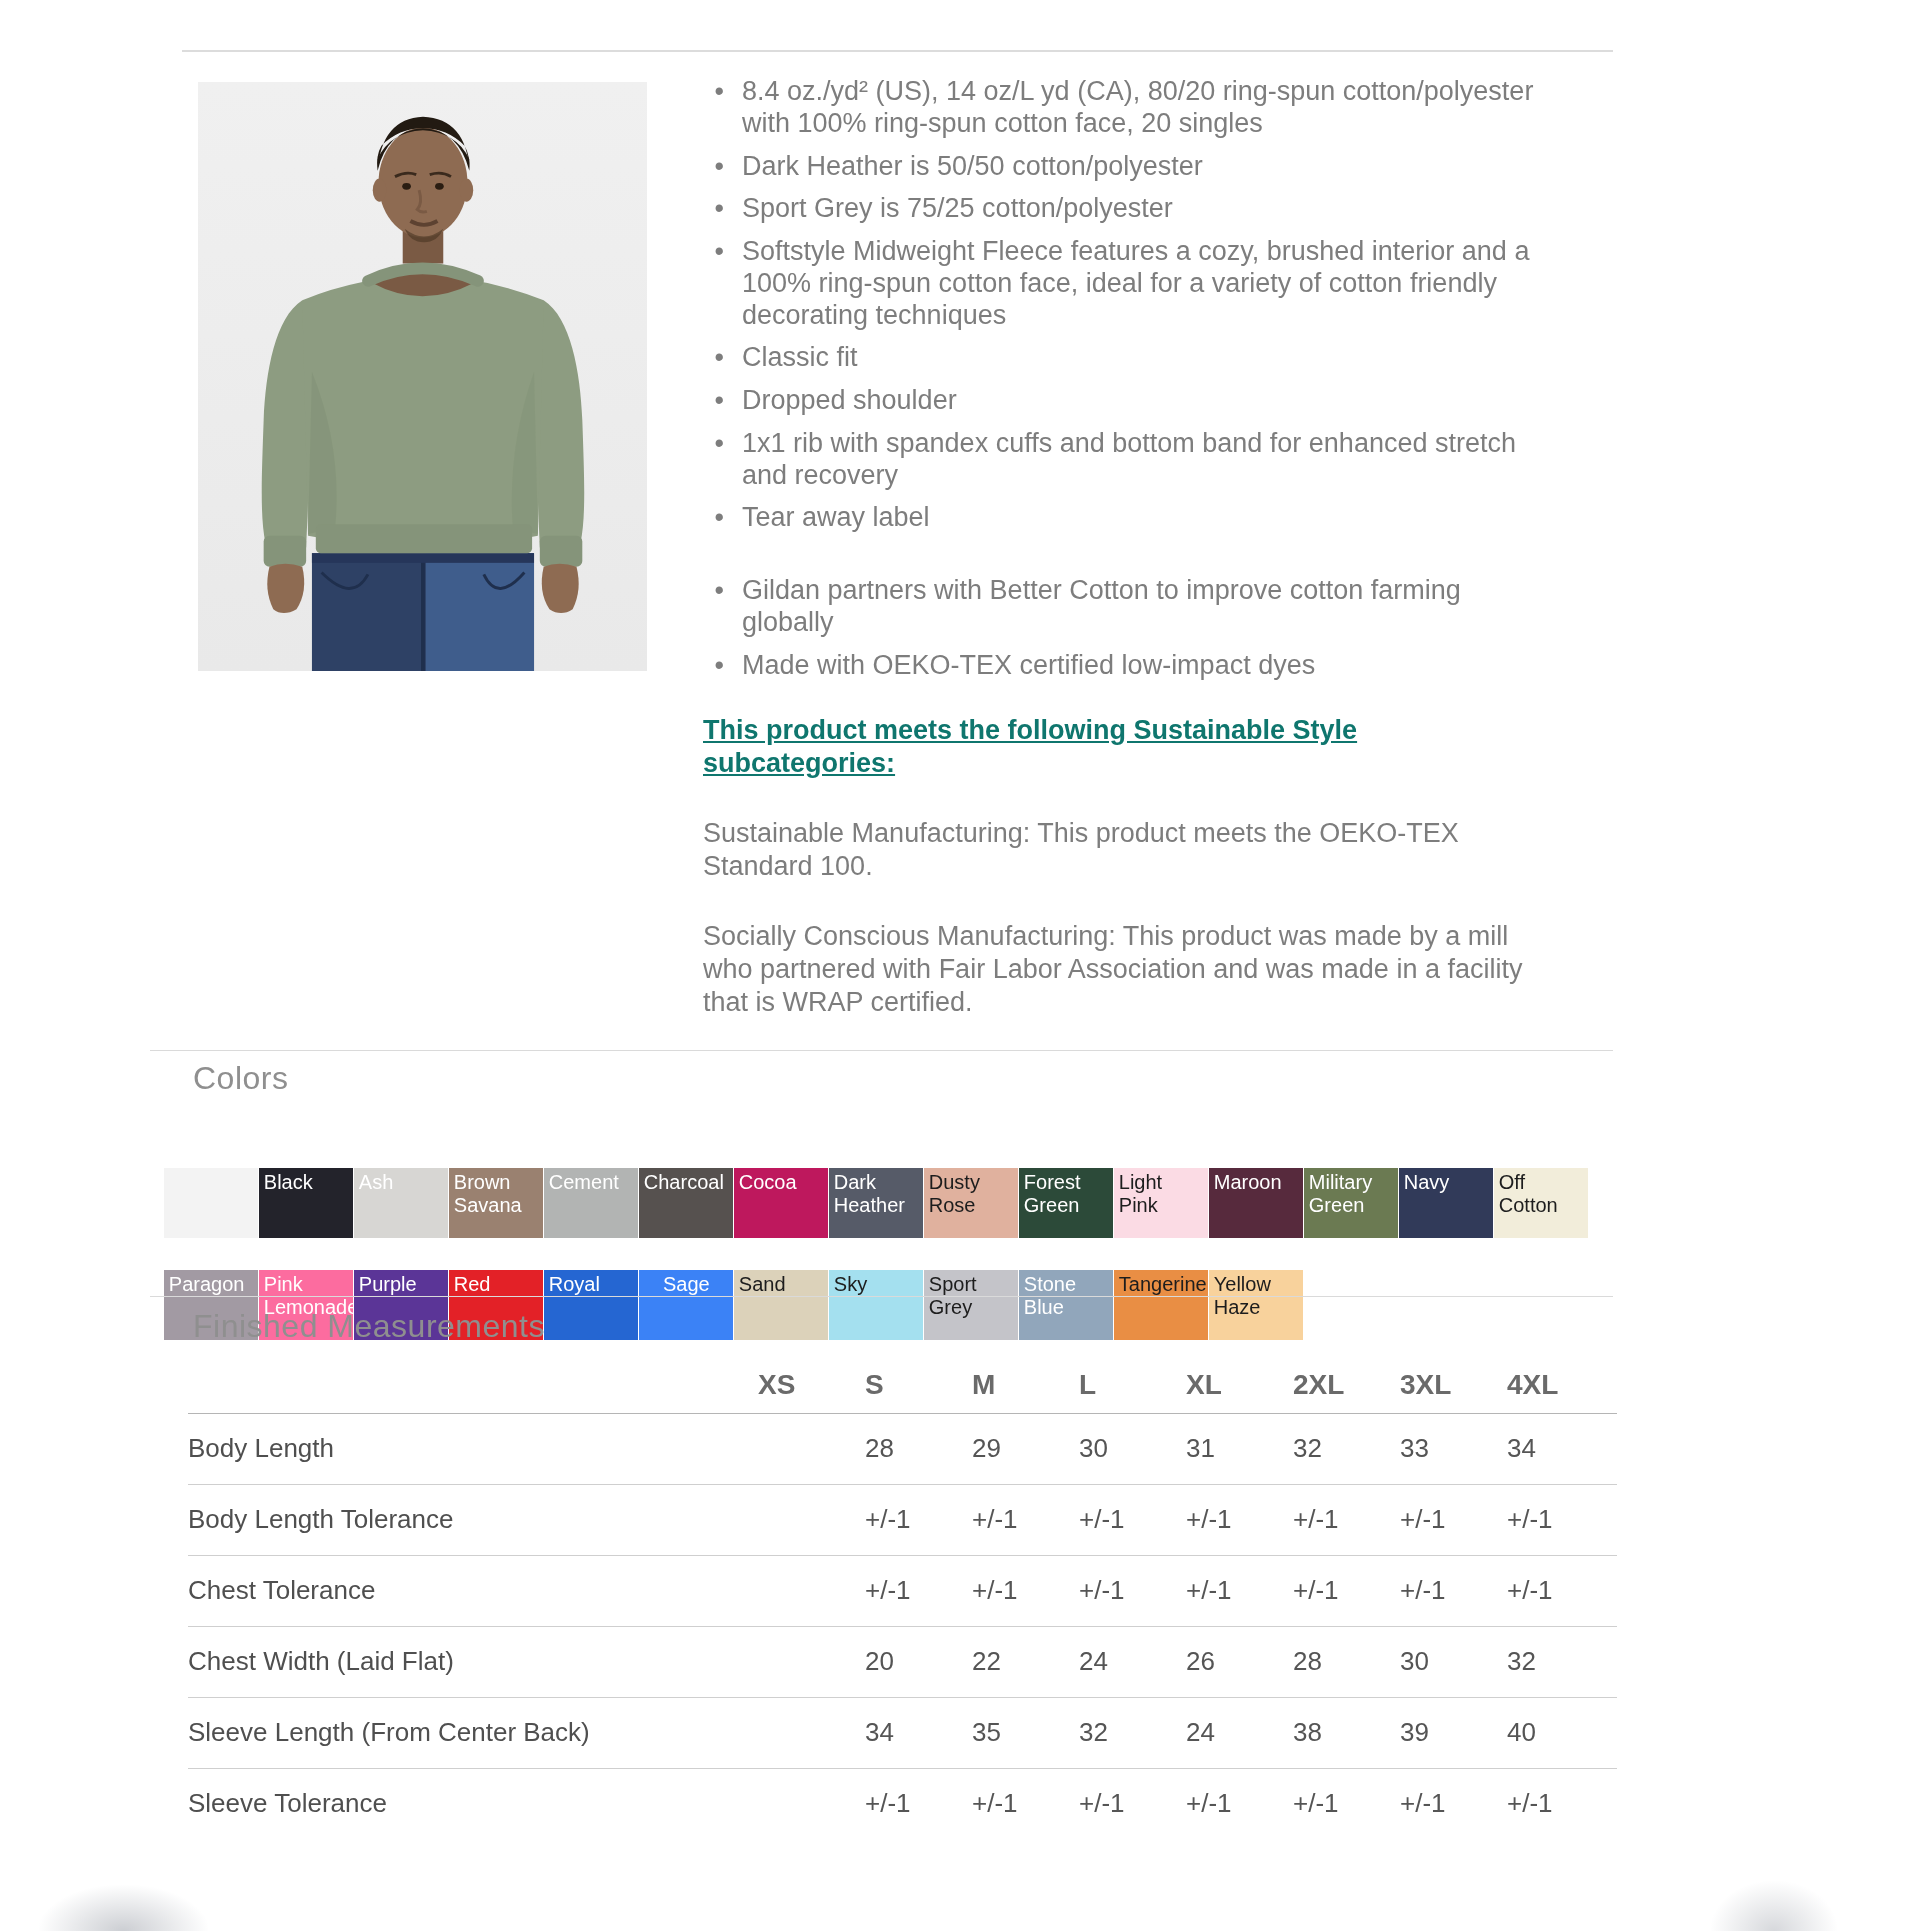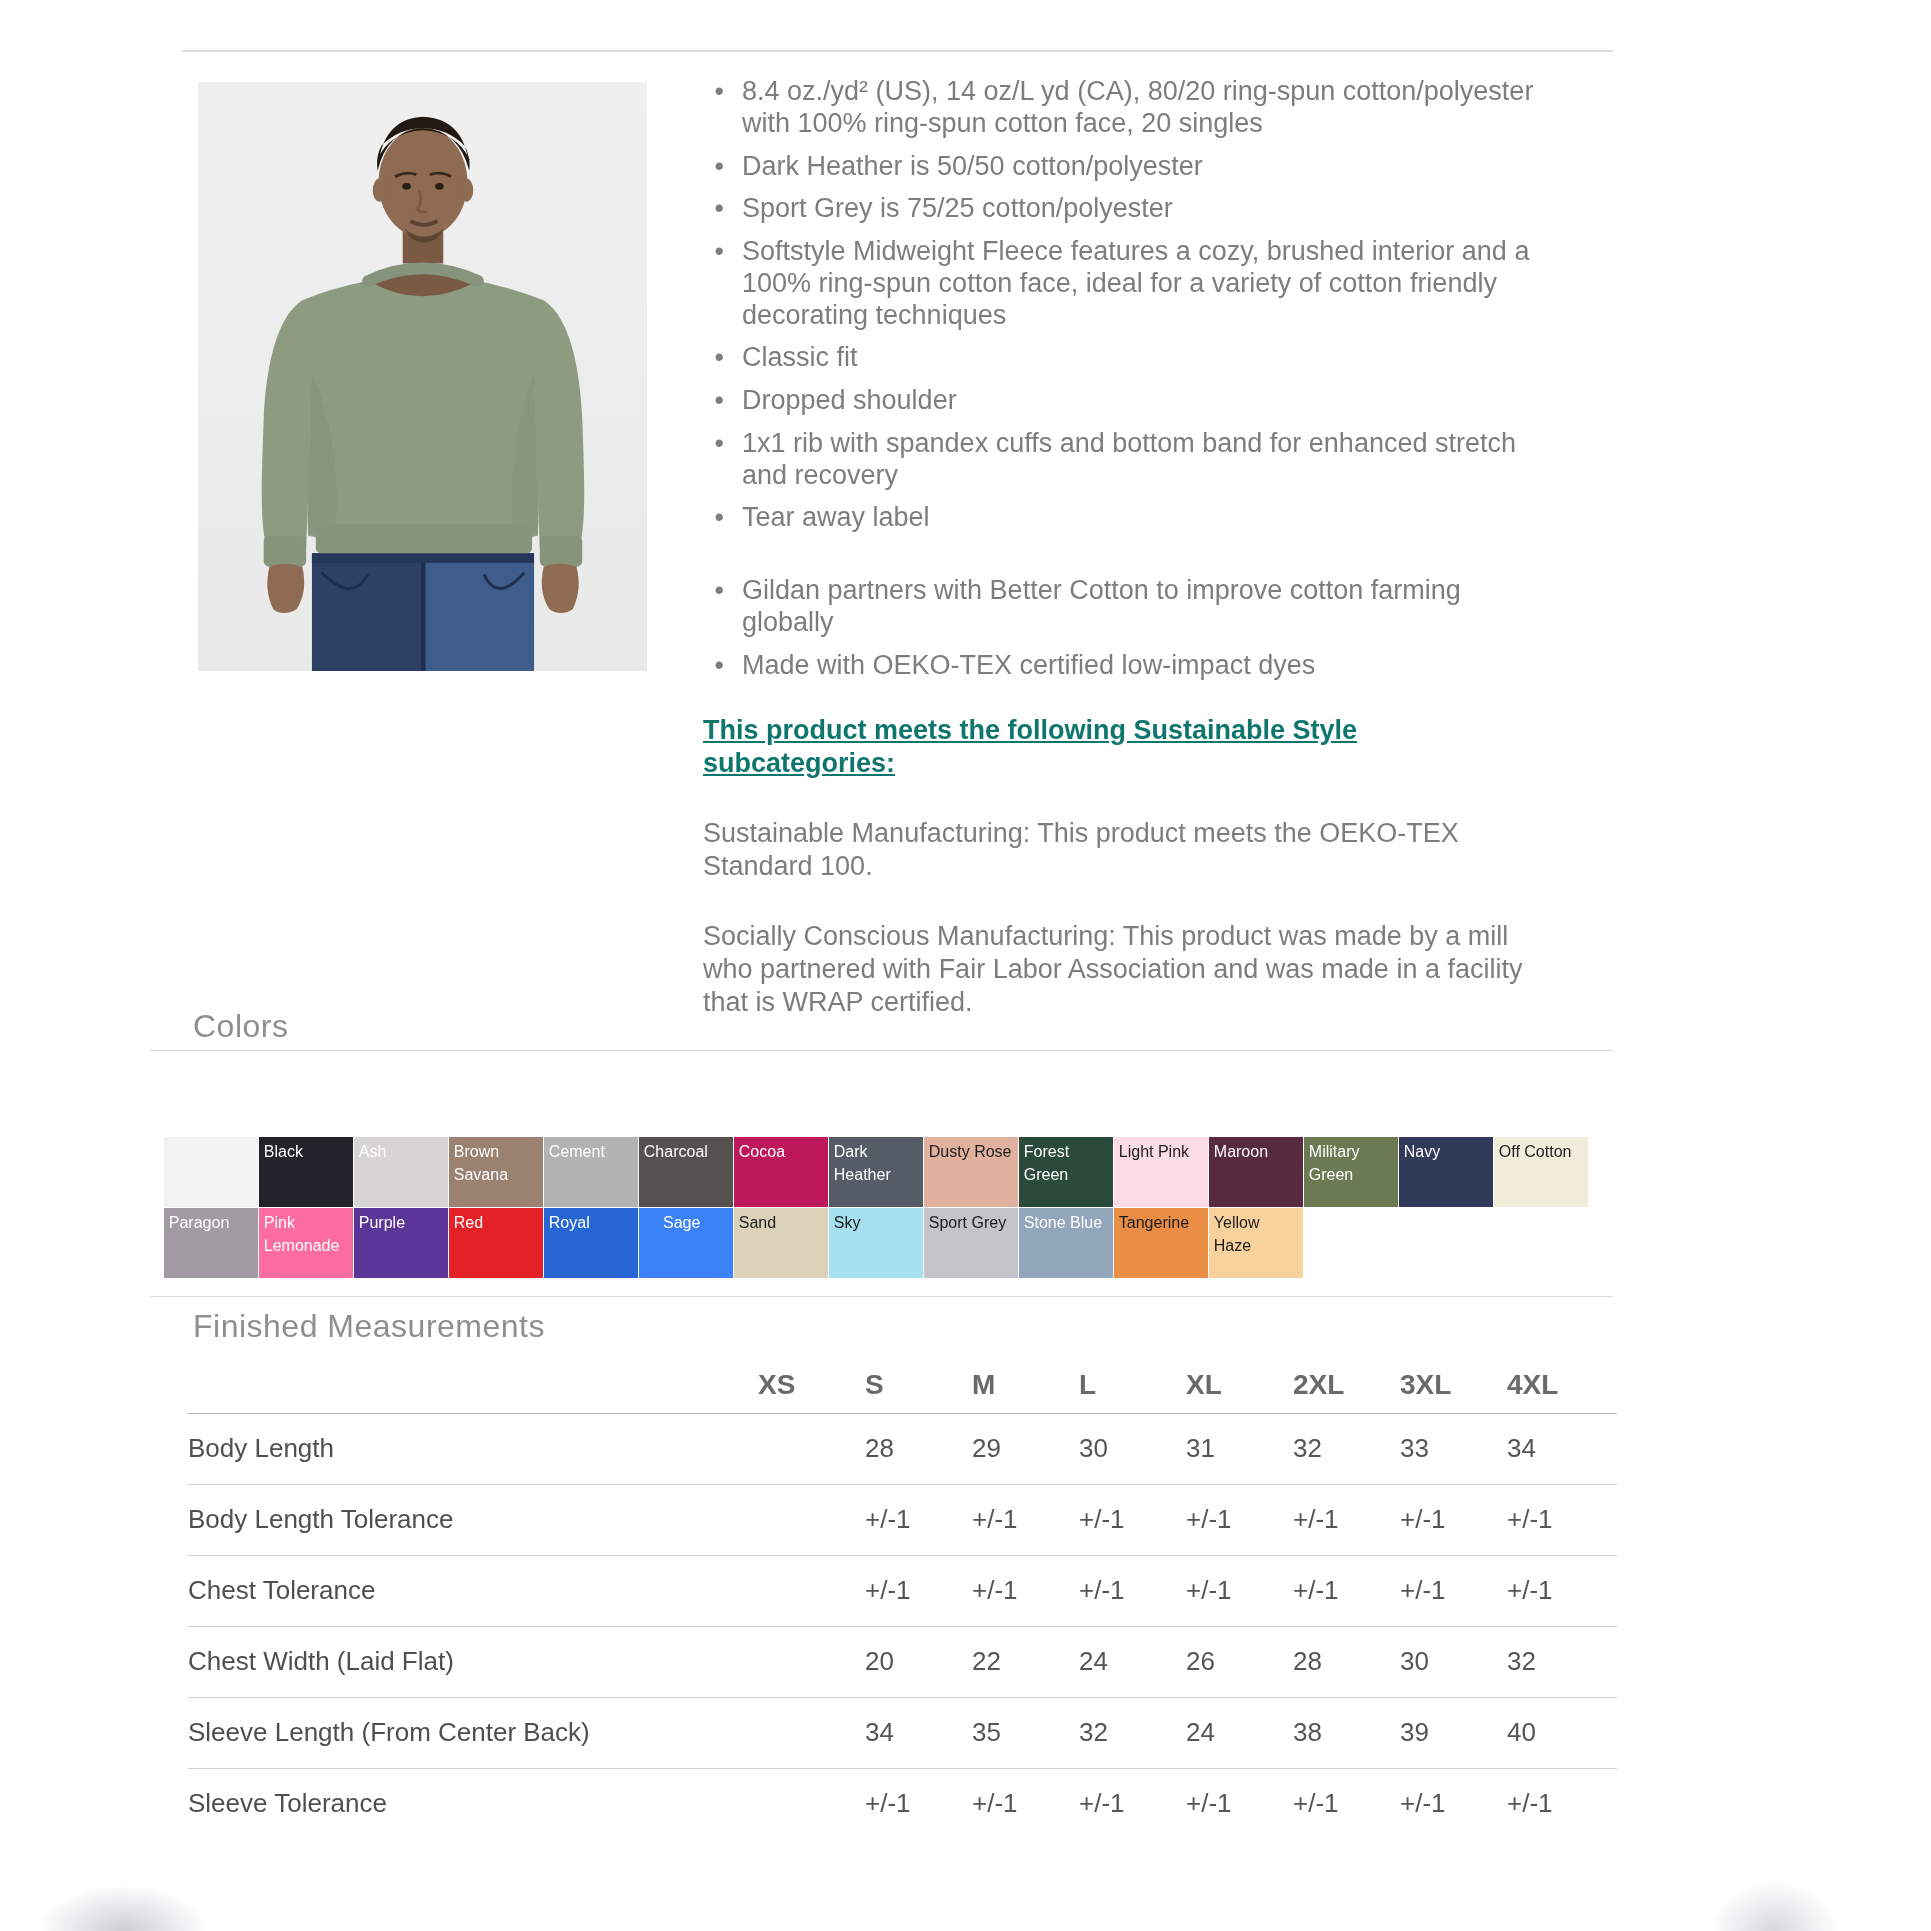--- a/index.html
+++ b/index.html
@@ -24,21 +24,21 @@
   .sustain-heading{margin:33px 0 0 0;font-size:27px;line-height:33px;font-weight:bold;color:#0f766e;text-decoration:underline;}
   .para{margin:37px 0 0 0;font-size:27px;line-height:33px;color:#7d7d7d;}
 
   
   .section-heading{position:absolute;left:193px;font-size:32px;color:#8f8f8f;letter-spacing:0.5px;}
 
   
   .swatch-grid{position:absolute;left:164px;top:1137px;width:1429px;}
   .swatch-row{display:flex;margin-bottom:1px;}
   .swatch{width:94px;height:70px;margin-right:1px;box-sizing:border-box;padding:2.9px 4.8px;
-          font-size:16px;line-height:23px;overflow:hidden;}
+          font-size:20px;line-height:23px;overflow:hidden;margin-top:31px;}
   .swatch.light-text{color:#ffffff;}
   .swatch.dark-text{color:#1d1d1d;}
 
   
   .meas-table{position:absolute;left:188px;top:1369px;width:1429px;color:#555555;}
   .meas-row{display:grid;grid-template-columns:570px repeat(8,107px);align-items:end;}
   .meas-row.head{font-weight:bold;color:#6a6a6a;font-size:28px;padding-bottom:11.6px;border-bottom:1.9px solid #b5b5b5;}
   .meas-row.body{font-size:26px;height:70px;align-items:center;border-bottom:1px solid #cfcfcf;}
   .meas-row.body:last-child{border-bottom:none;}
   .meas-row .rowlabel{color:#4f4f4f;}
@@ -125,21 +125,21 @@
     <ul class="bullets secondary" id="bullets-secondary">
         <li>Gildan partners with Better Cotton to improve cotton farming globally</li>
         <li>Made with OEKO-TEX certified low-impact dyes</li>
       </ul>
     <p class="sustain-heading">This product meets the following Sustainable Style subcategories:</p>
     <p class="para">Sustainable Manufacturing: This product meets the OEKO-TEX Standard 100.</p>
     <p class="para">Socially Conscious Manufacturing: This product was made by a mill who partnered with Fair Labor Association and was made in a facility that is WRAP certified.</p>
   </div>
 
   <div class="divider" style="top:1050px;"></div>
-  <h2 class="section-heading" style="top:1008px;margin:0;font-weight:normal;">Colors</h2>
+  <h2 class="section-heading" style="top:1060px;margin:0;font-weight:normal;">Colors</h2>
   <div class="swatch-grid" id="swatch-grid">
       <div class="swatch-row">
         <div class="swatch light-text" style="background: rgb(243, 243, 243);"></div>
         <div class="swatch light-text" style="background: rgb(35, 35, 43);">Black</div>
         <div class="swatch light-text" style="background: rgb(215, 214, 211);">Ash</div>
         <div class="swatch light-text" style="background: rgb(154, 129, 112);">Brown Savana</div>
         <div class="swatch light-text" style="background: rgb(178, 180, 179);">Cement</div>
         <div class="swatch light-text" style="background: rgb(86, 81, 79);">Charcoal</div>
         <div class="swatch light-text" style="background: #be185d;">Cocoa</div>
         <div class="swatch light-text" style="background: rgb(86, 91, 104);">Dark Heather</div>

